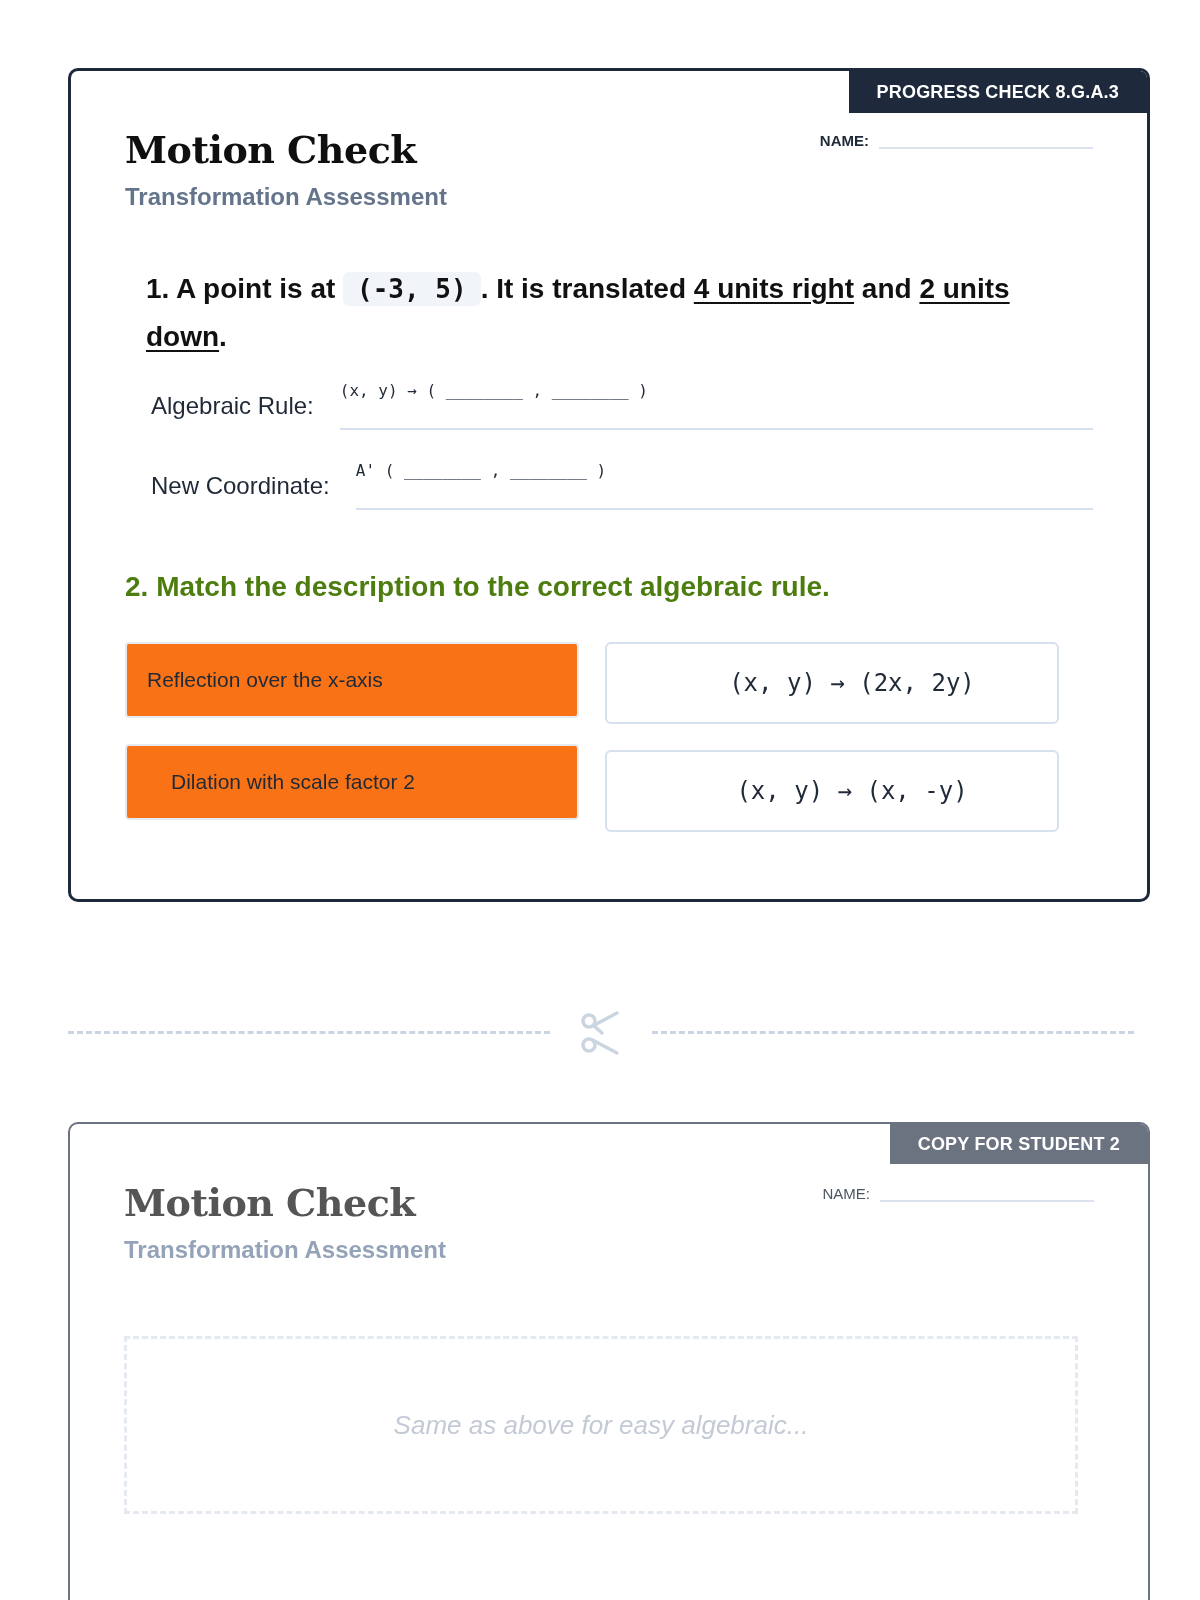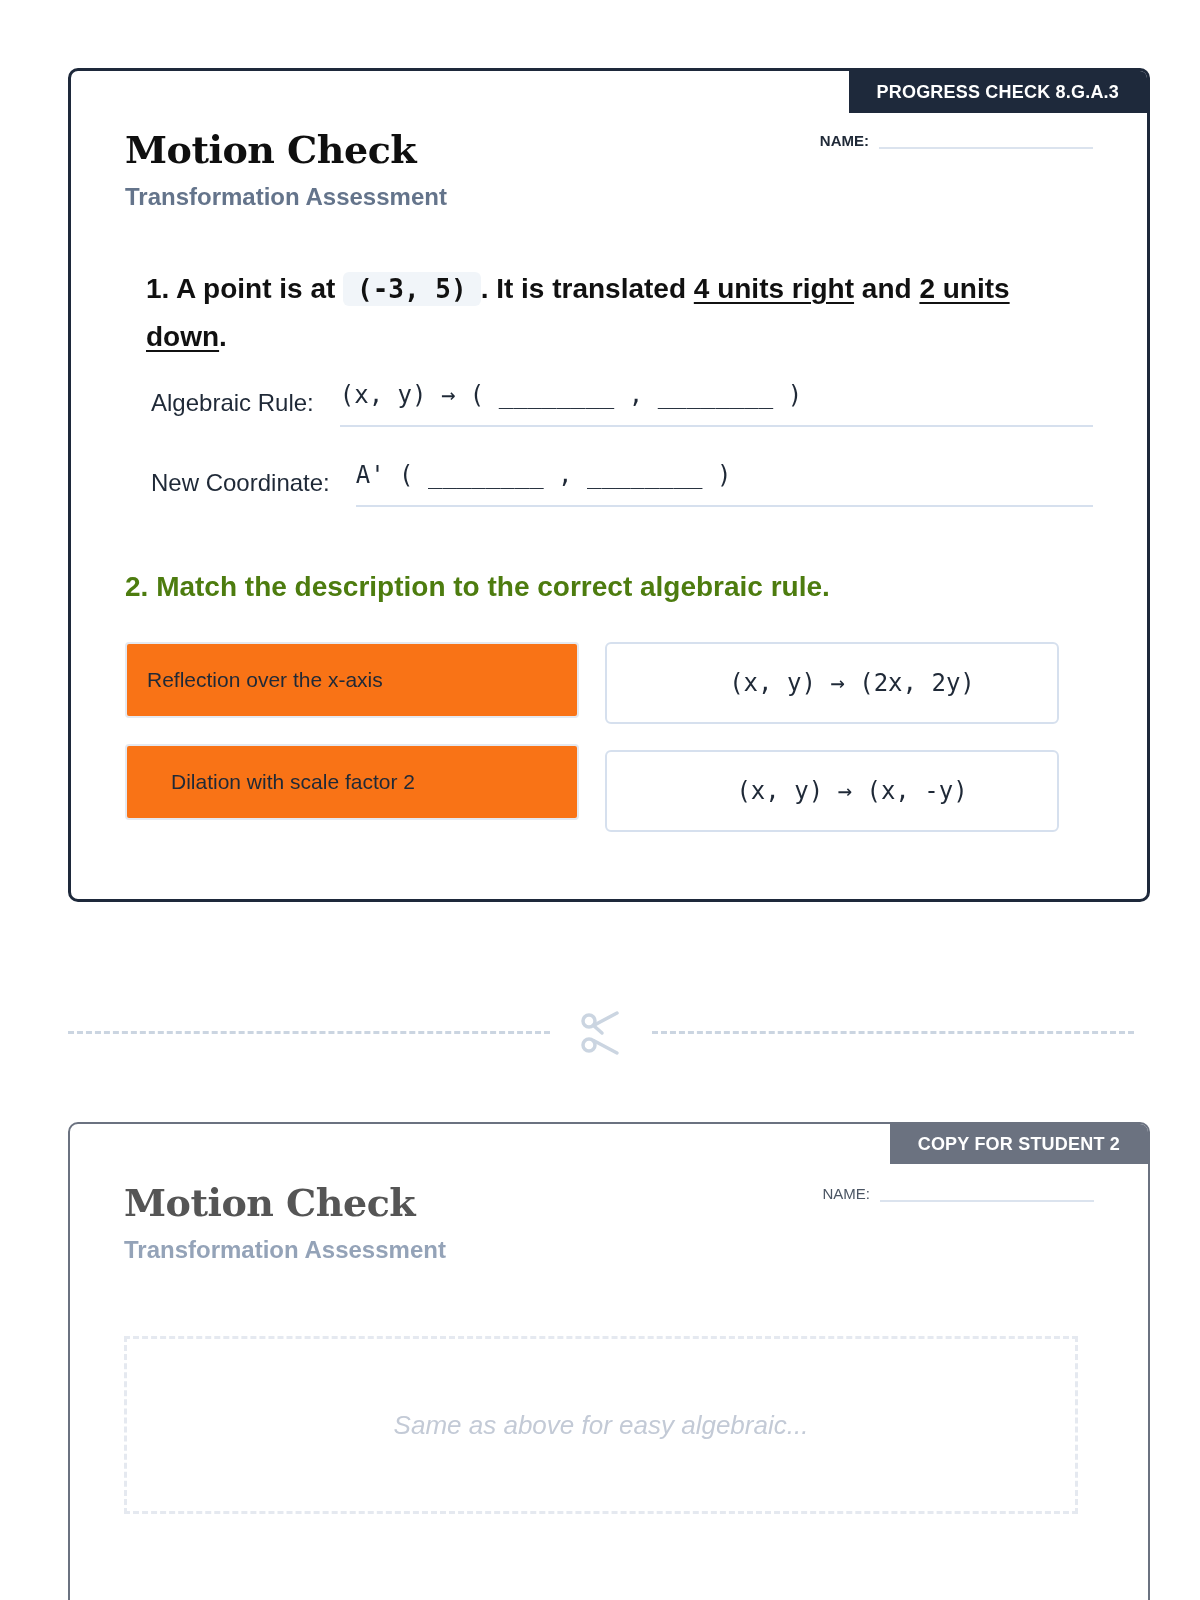--- a/index.html
+++ b/index.html
@@ -109,23 +109,23 @@
     font-family: Liberation Sans, sans-serif;
     font-size: 24px;
     color: #1f2937;
     padding-bottom: 10px;
     white-space: nowrap;
   }
   .answer-field {
     flex: 1;
     margin-left: 26px;
     border-bottom: 2px solid #d6e0ee;
-    padding-bottom: 16px;
+    padding-bottom: 28px;
     font-family: "DejaVu Sans Mono", monospace;
-    font-size: 24px;
+    font-size: 16px;
     color: #1f2937;
     white-space: pre;
   }
   .answer-row.r2 .answer-field { margin-left: 26px; }
 
   .q2 {
     position: absolute;
     left: 54px;
     top: 500px;
     font-family: "Liberation Sans", sans-serif;

